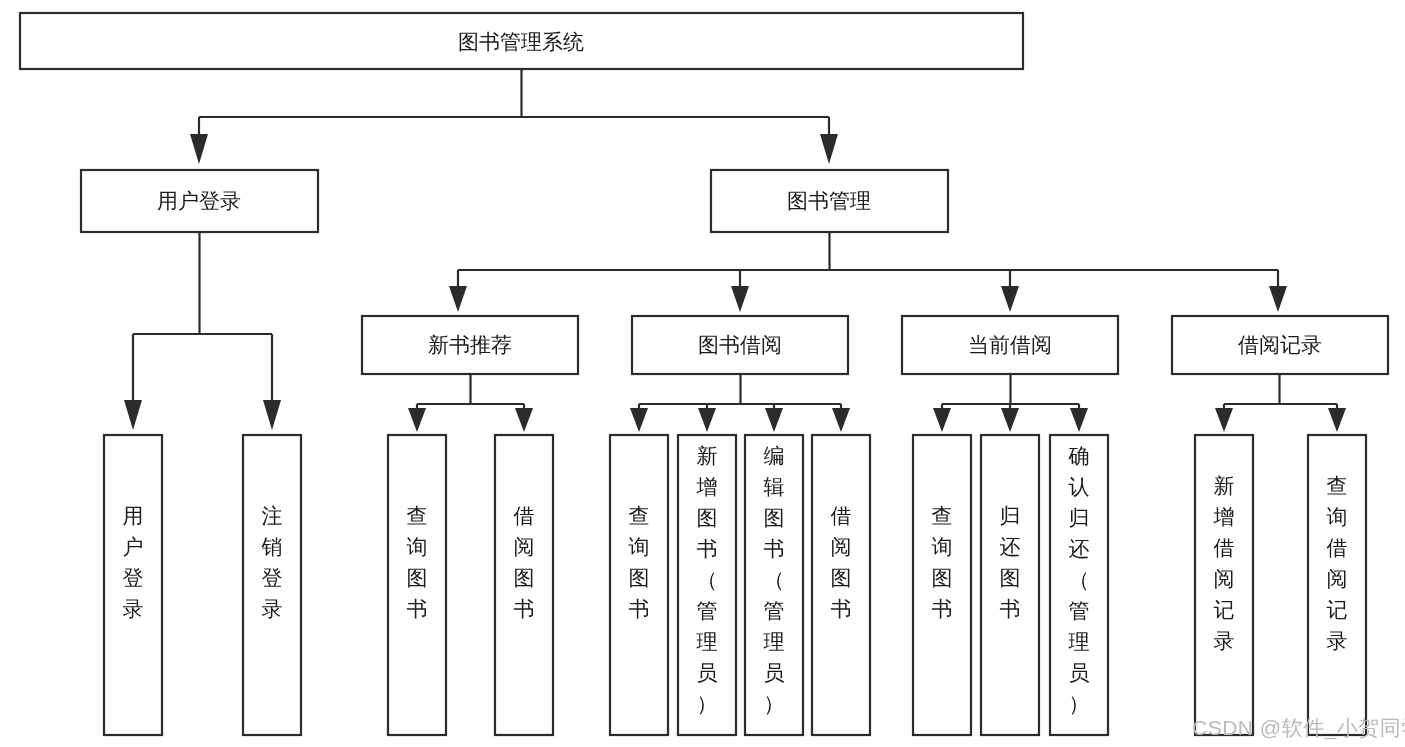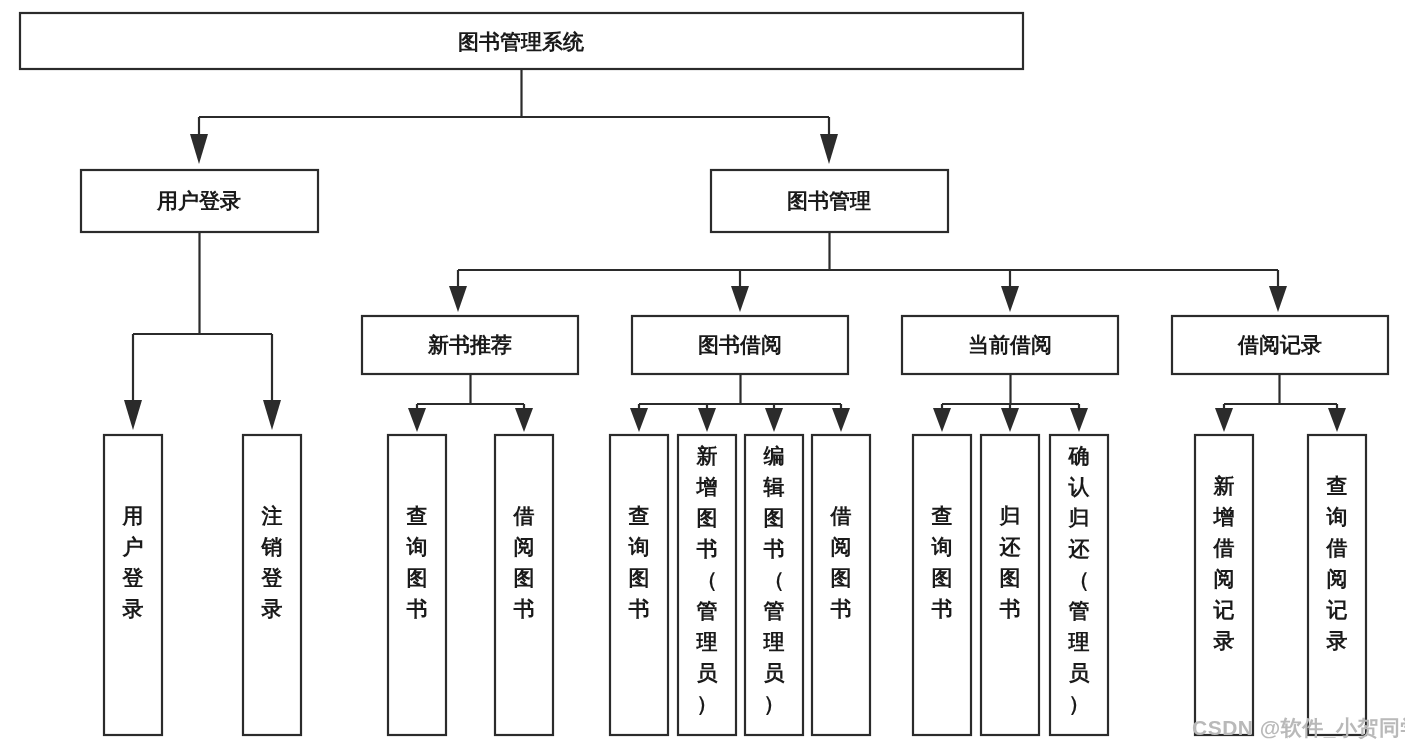--- a/index.html
+++ b/index.html
@@ -11,21 +11,20 @@
     width: 1405px;
     height: 747px;
     font-family: "Liberation Sans", "DejaVu Sans", sans-serif;
     overflow: hidden;
   }
   #diagram-root {
     position: relative;
     width: 1405px;
     height: 747px;
     background: #ffffff;
-    font-weight: bold;
   }
   svg#flowchart {
     position: absolute;
     top: 0;
     left: 0;
     width: 1405px;
     height: 747px;
     display: block;
   }
   .node-rect {

